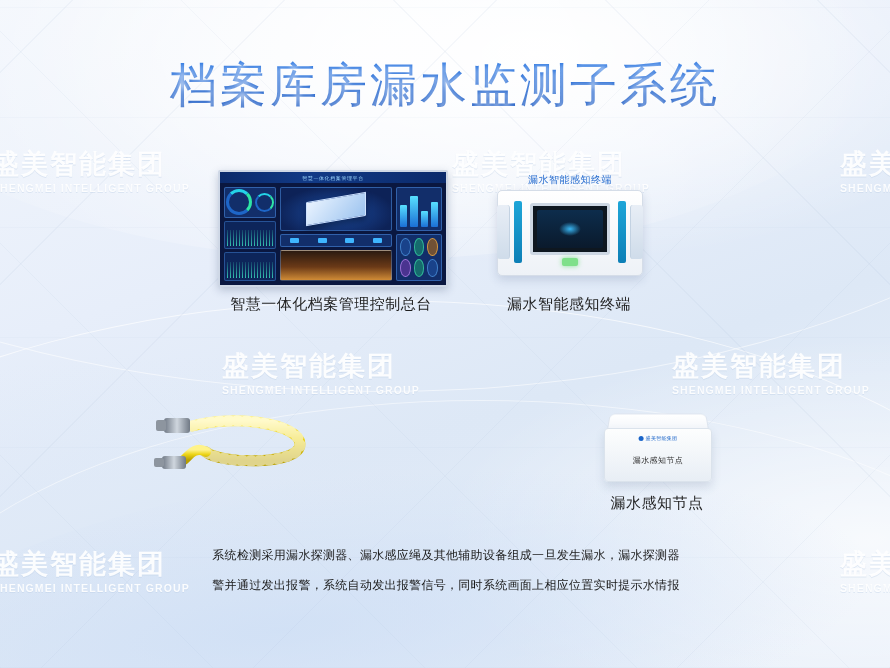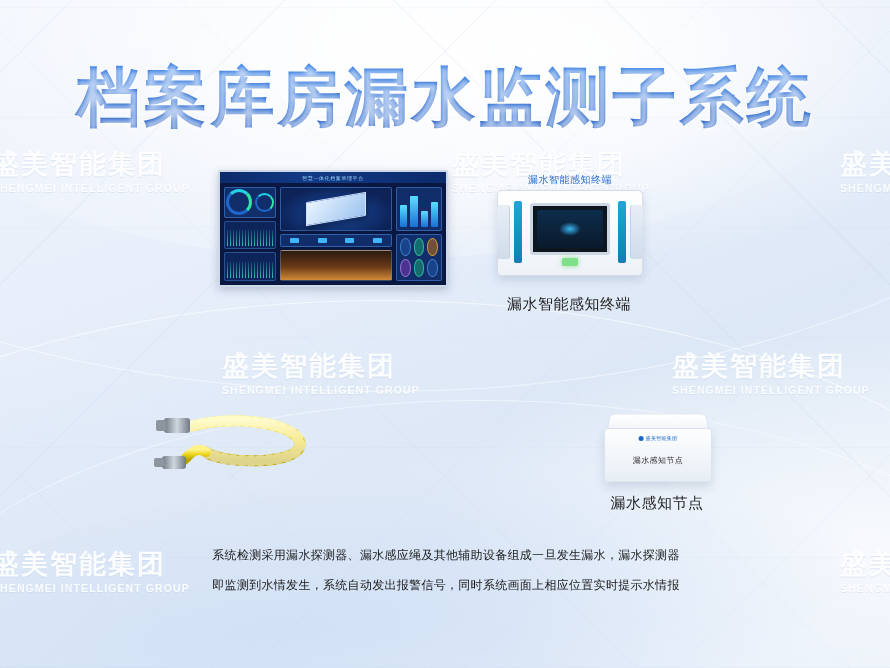--- a/index.html
+++ b/index.html
@@ -45,21 +45,21 @@
     position:absolute;pointer-events:none;user-select:none;
     color:rgba(255,255,255,.92);
     text-shadow:0 1px 0 rgba(180,200,225,.35);
     font-weight:700;white-space:nowrap;
   }
   .wm .wm-cn{font-size:27px;letter-spacing:2px;line-height:1.05;}
   .wm .wm-en{font-size:10.5px;letter-spacing:1.1px;margin-top:4px;color:rgba(255,255,255,.9);font-weight:700;}
 
   .title{
     position:absolute;top:54px;left:0;width:890px;text-align:center;
-    font-size:64px;font-weight:700;letter-spacing:3px;
+    font-size:47px;font-weight:400;letter-spacing:3px;
     color:#1a5fd0;
     background:linear-gradient(180deg,#2f7de8 0%,#1350bb 100%);
     -webkit-background-clip:text;background-clip:text;-webkit-text-fill-color:transparent;
     text-shadow:0 2px 5px rgba(255,255,255,.7);
   }
 
   .caption{
     position:absolute;text-align:center;color:#1f1f1f;font-size:15px;letter-spacing:.5px;
   }
 
@@ -227,20 +227,21 @@
           <span class="ic"></span>
           <span class="ic g"></span>
           <span class="ic o"></span>
           <span class="ic p"></span>
           <span class="ic g"></span>
           <span class="ic"></span>
         </div>
       </div>
     </div>
   </div>
+  <div class="caption" style="left:181px;top:295px;width:300px;">智慧一体化档案管理控制总台</div>
 
   <div class="terminal">
     <div class="t-label">漏水智能感知终端</div>
     <div class="t-ear l"></div>
     <div class="t-ear r"></div>
     <div class="t-strip l"></div>
     <div class="t-strip r"></div>
     <div class="t-screen">
         <div class="ui"></div>
       </div>
@@ -276,15 +277,15 @@
     <div class="top"></div>
     <div class="front">
       <div class="logo"><span class="dot"></span><span>盛美智能集团</span></div>
       <div class="txt">漏水感知节点</div>
     </div>
   </div>
   <div class="caption" style="left:557px;top:494px;width:200px;">漏水感知节点</div>
 
   <div class="footer">
     <div>系统检测采用漏水探测器、漏水感应绳及其他辅助设备组成一旦发生漏水，漏水探测器</div>
-    <div>即监测到水情发生，系统自动发出报警信号，同时系统画面上相应位置实时提示水情报</div>
+    <div>警并通过发出报警，系统自动发出报警信号，同时系统画面上相应位置实时提示水情报</div>
   </div>
 </div>
 
 </body></html>

